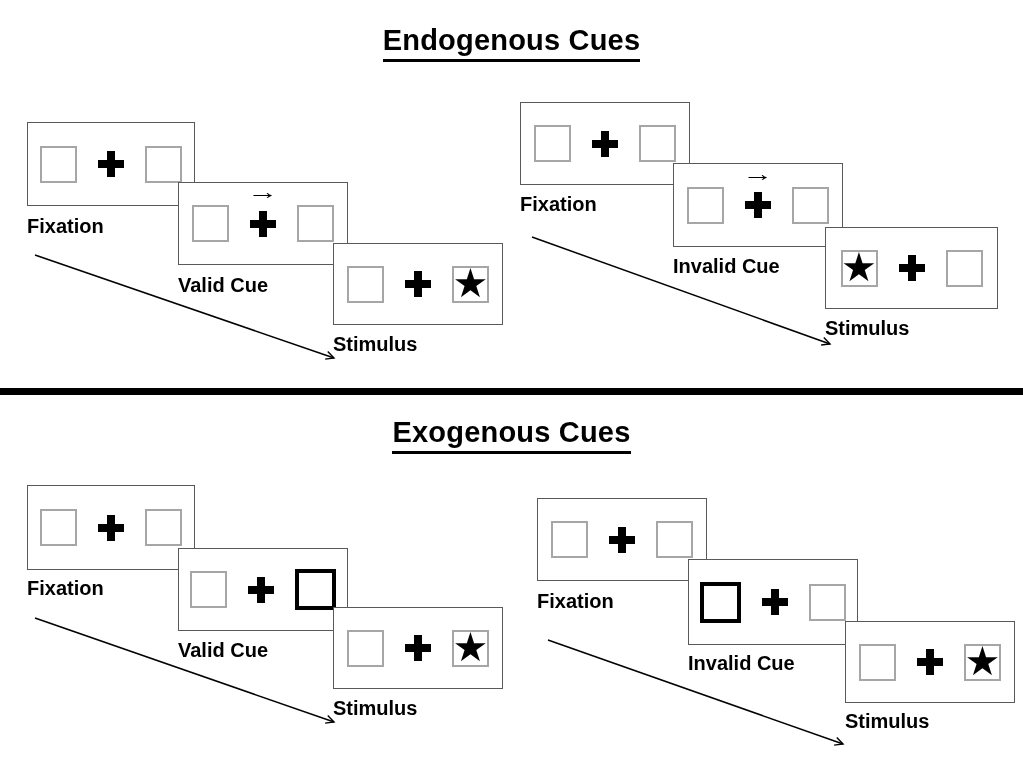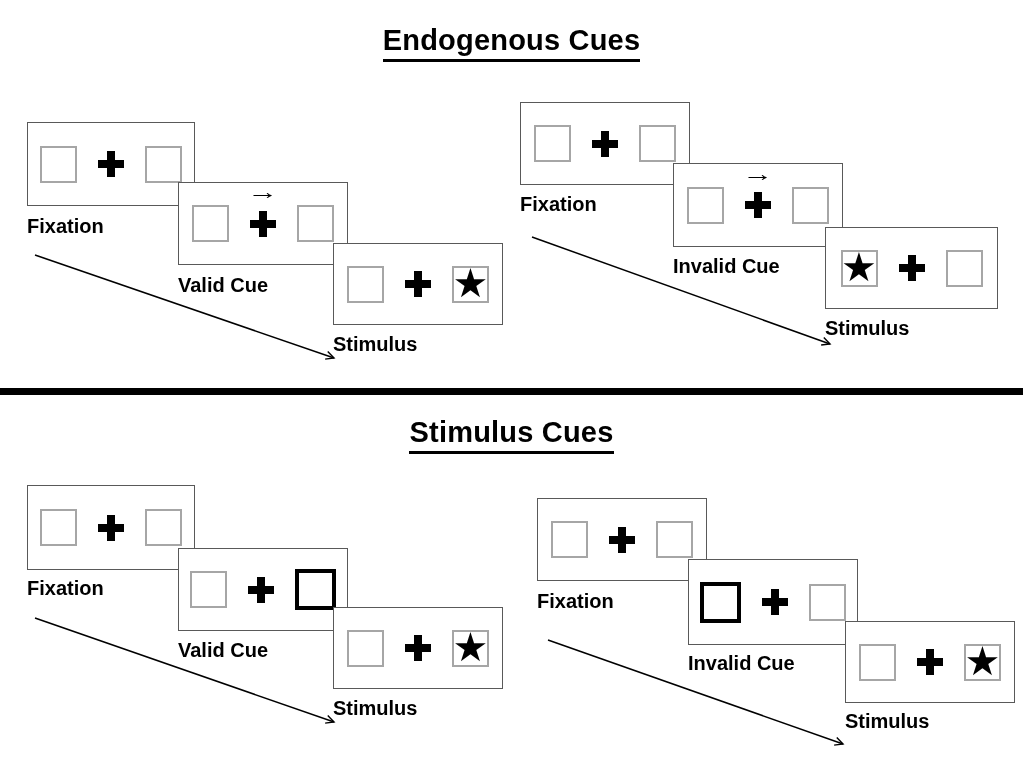--- a/index.html
+++ b/index.html
@@ -121,21 +121,21 @@
     <line x1="532" y1="237" x2="830" y2="344" stroke="#000" stroke-width="1.5" marker-end="url(#ah)"></line>
     <line x1="35" y1="618" x2="334" y2="722" stroke="#000" stroke-width="1.5" marker-end="url(#ah)"></line>
     <line x1="548" y1="640" x2="843" y2="744" stroke="#000" stroke-width="1.5" marker-end="url(#ah)"></line>
   </svg>
 
   <div class="section-title" style="top:24px">
     <span class="u">Endogenous Cues</span>
   </div>
   <div class="divider"></div>
   <div class="section-title" style="top:416px">
-    <span class="u">Stimulus Cues</span>
+    <span class="u">Exogenous Cues</span>
   </div>
 
   <div class="panel" style="left:27px; top:122px; width:166px; height:82px;">
     <span class="sq"></span>
     <span class="center-sym">
         <span class="plus"></span>
       </span>
     <span class="sq"></span>
   </div>
   <div class="plabel" style="left:27px; top:215px; width:166px;">Fixation</div>

